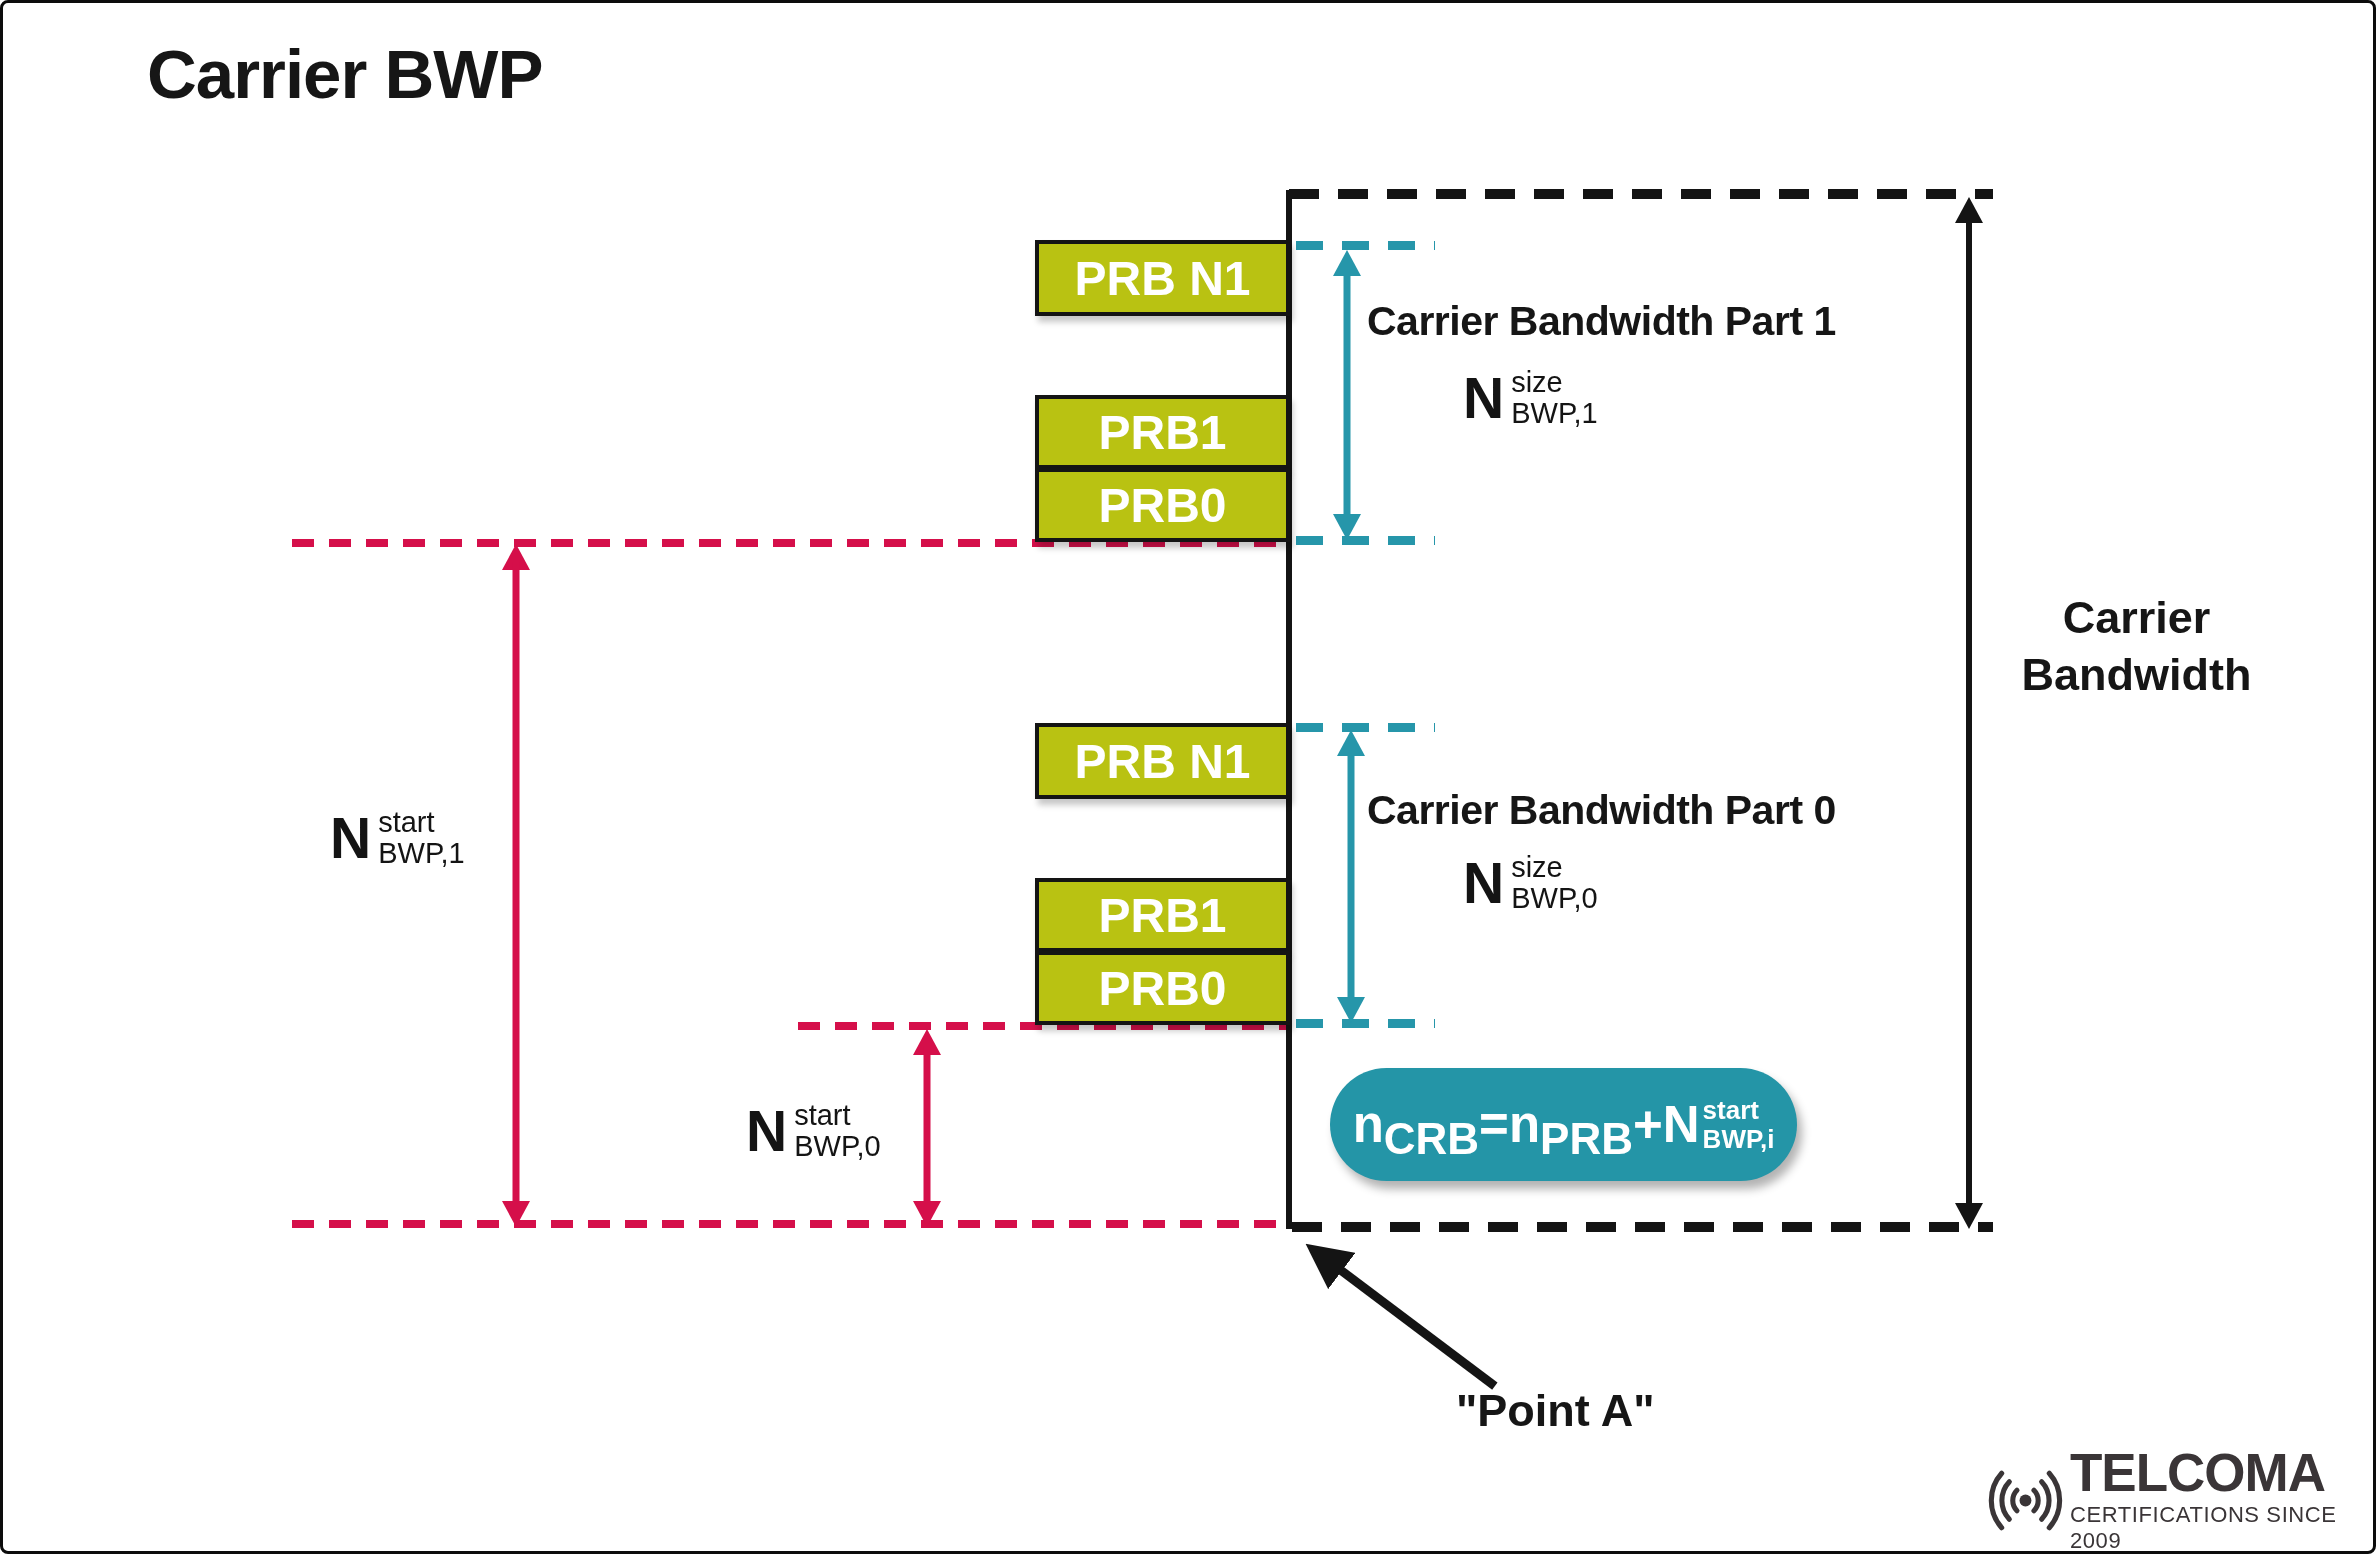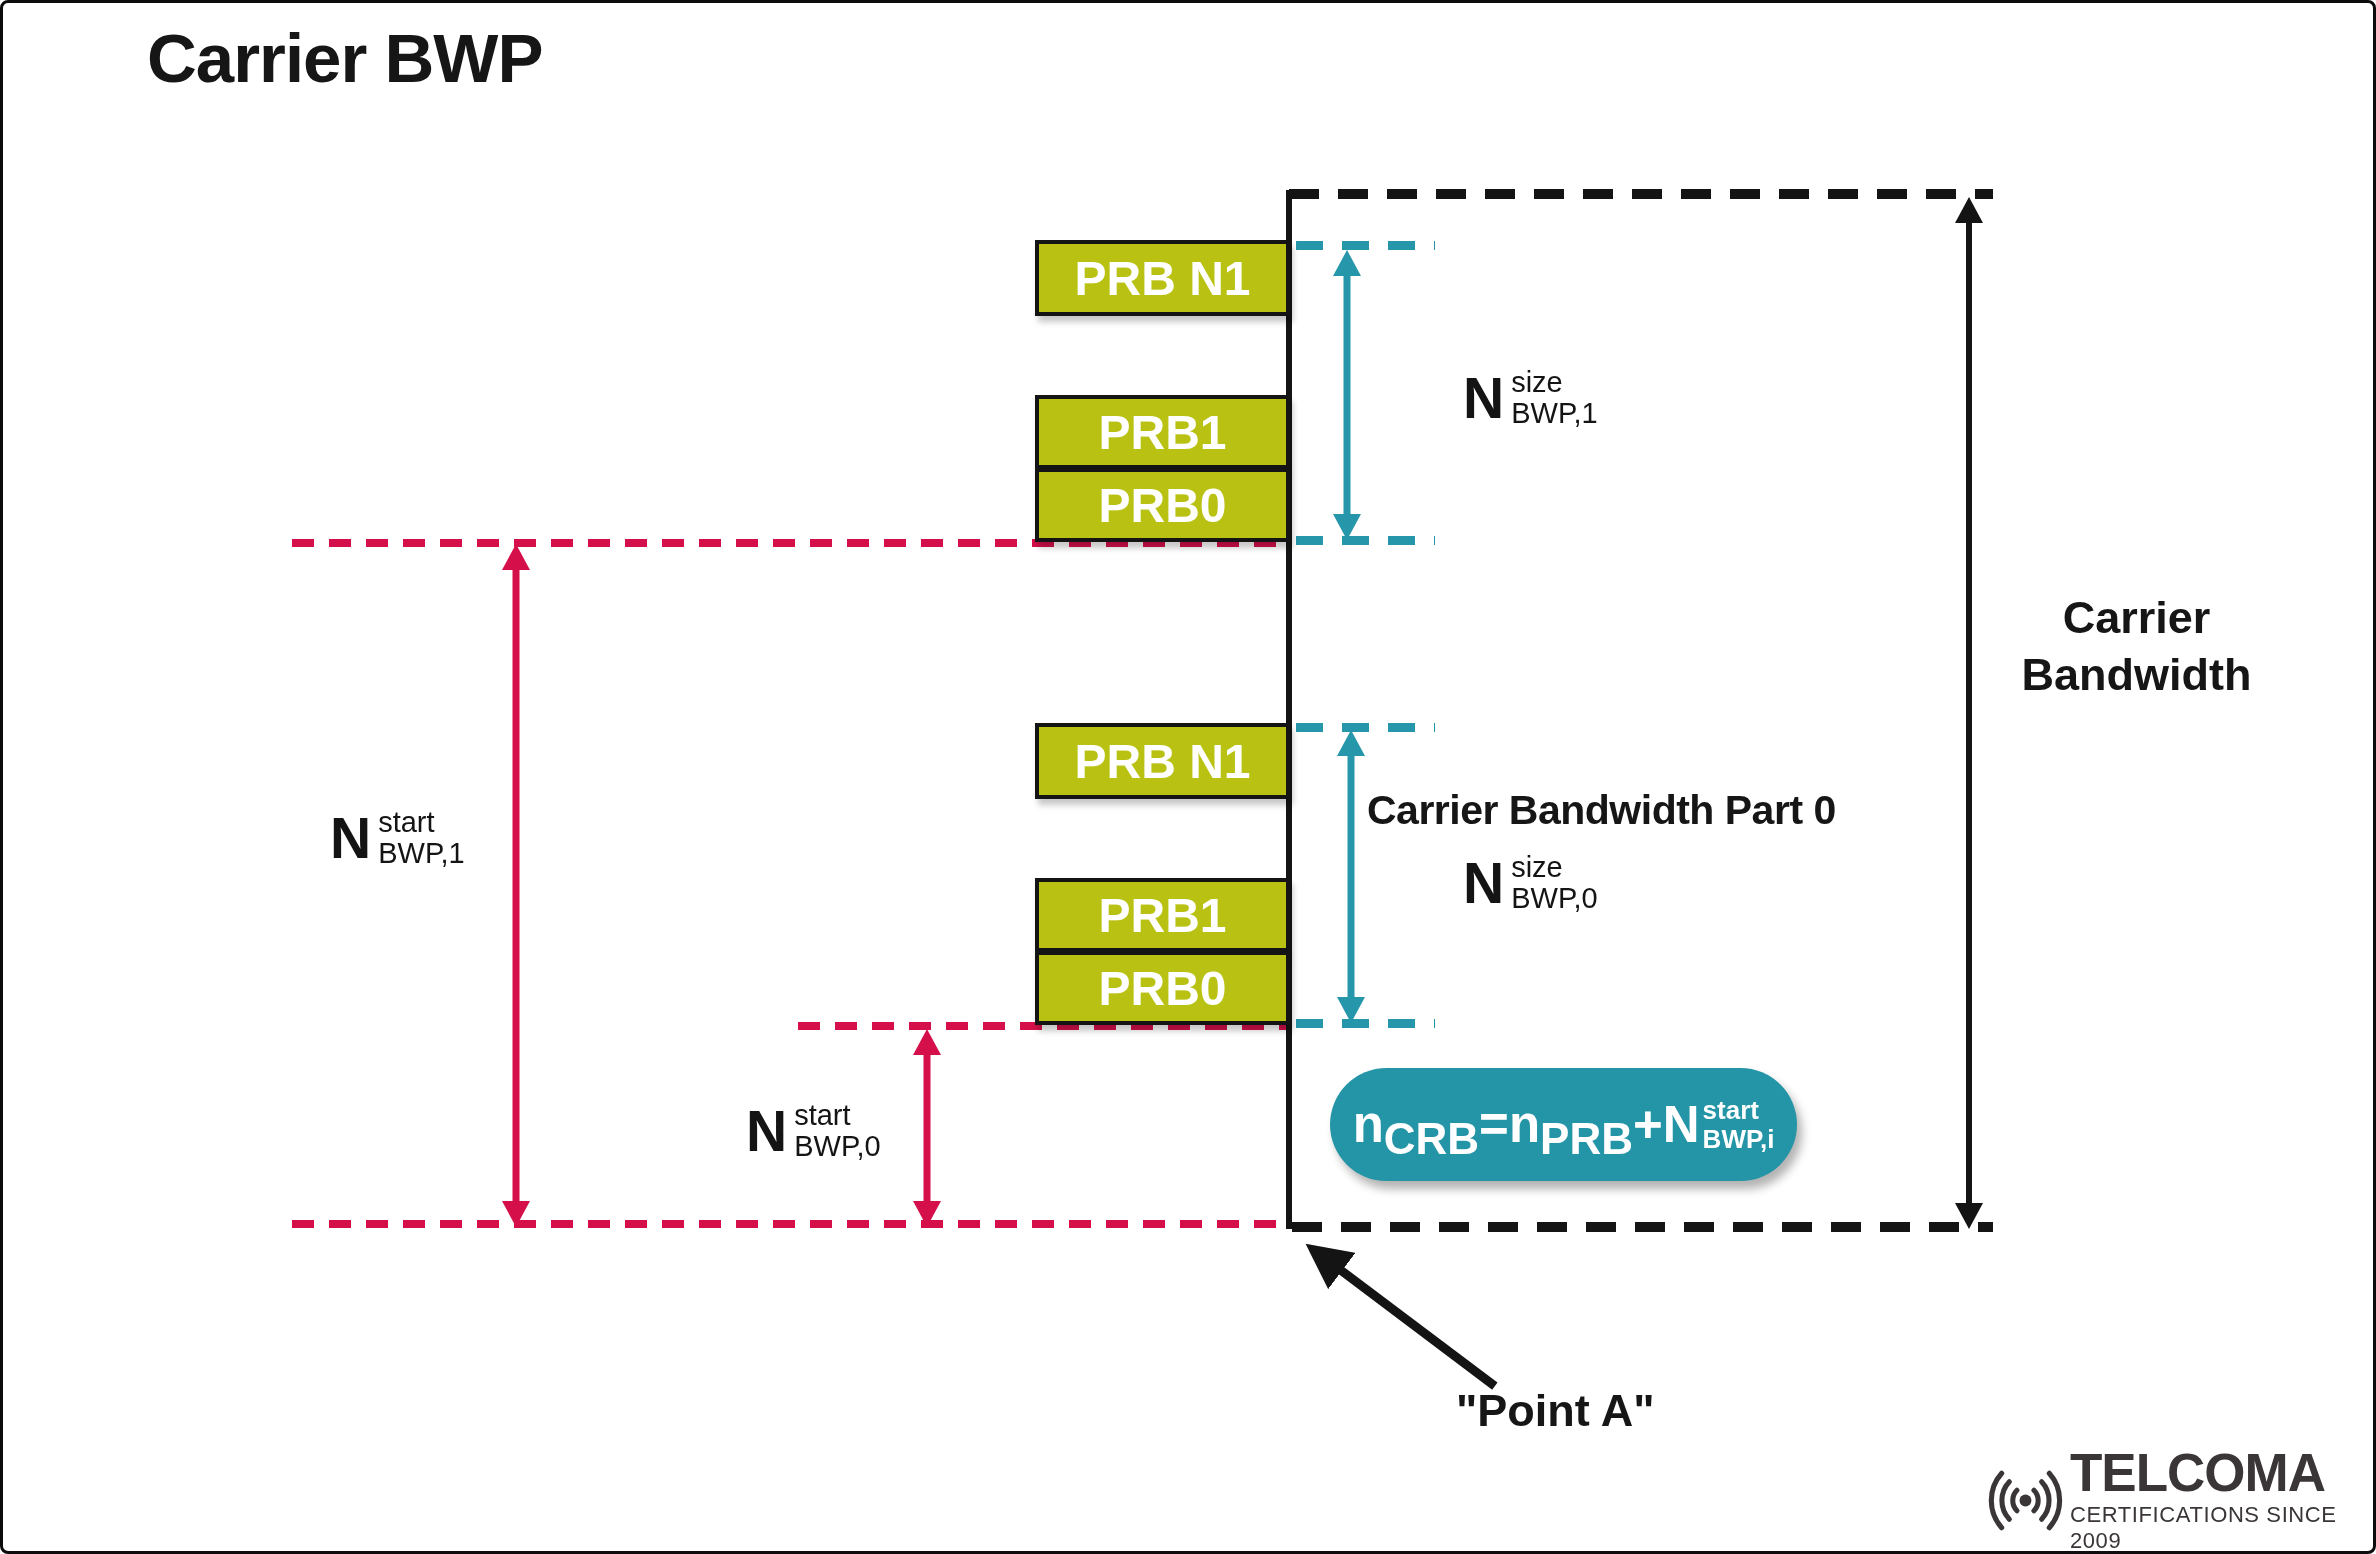--- a/index.html
+++ b/index.html
@@ -2,21 +2,21 @@
 <html><head>
 <meta charset="utf-8">
 <style>
   html,body{margin:0;padding:0;background:#fff;}
   .canvas{
     position:relative; width:2376px; height:1554px; background:#fff;
     border:3px solid #0c0c0c; border-radius:8px; box-sizing:border-box;
     font-family:"Liberation Sans","DejaVu Sans",sans-serif; color:#141414; overflow:hidden;
   }
   
-  .page-title{position:absolute;left:144px;top:16px;font-size:69px;font-weight:700;letter-spacing:-1px;color:#161616;}
+  .page-title{position:absolute;left:144px;top:32px;font-size:69px;font-weight:700;letter-spacing:-1px;color:#161616;}
   
   .note-box{
     position:absolute;left:460px;top:193px;width:352px;height:302px;border-radius:46px;
     background:#2495a7;box-shadow:5px 8px 10px rgba(0,0,0,.25);
     display:flex;flex-direction:column;align-items:center;justify-content:center;
     color:#fff;font-size:41px;font-weight:700;line-height:1.32;text-align:center;
   }
   
   .dash{position:absolute;}
   .dash-red{height:8px;background:repeating-linear-gradient(90deg,#d50f4a 0 22px,transparent 22px 37px);}
@@ -141,20 +141,21 @@
       <span>PRB N1</span>
     </div>
   <div class="blk olive" style="top:875px;height:74px;">
       <span>PRB1</span>
     </div>
   <div class="blk olive" style="top:948px;height:74px;">
       <span>PRB0</span>
     </div>
 
 
+  <div class="part-heading" style="left:1364px;top:295px;">Carrier Bandwidth Part 1</div>
   <div class="nlabel" style="left:1460px;top:364px;">
     <span class="nl-base">N</span>
     <span class="nl-stack">
       <span>size</span>
       <span>BWP,1</span>
     </span>
   </div>
   <div class="part-heading" style="left:1364px;top:784px;">Carrier Bandwidth Part 0</div>
   <div class="nlabel" style="left:1460px;top:849px;">
     <span class="nl-base">N</span>

